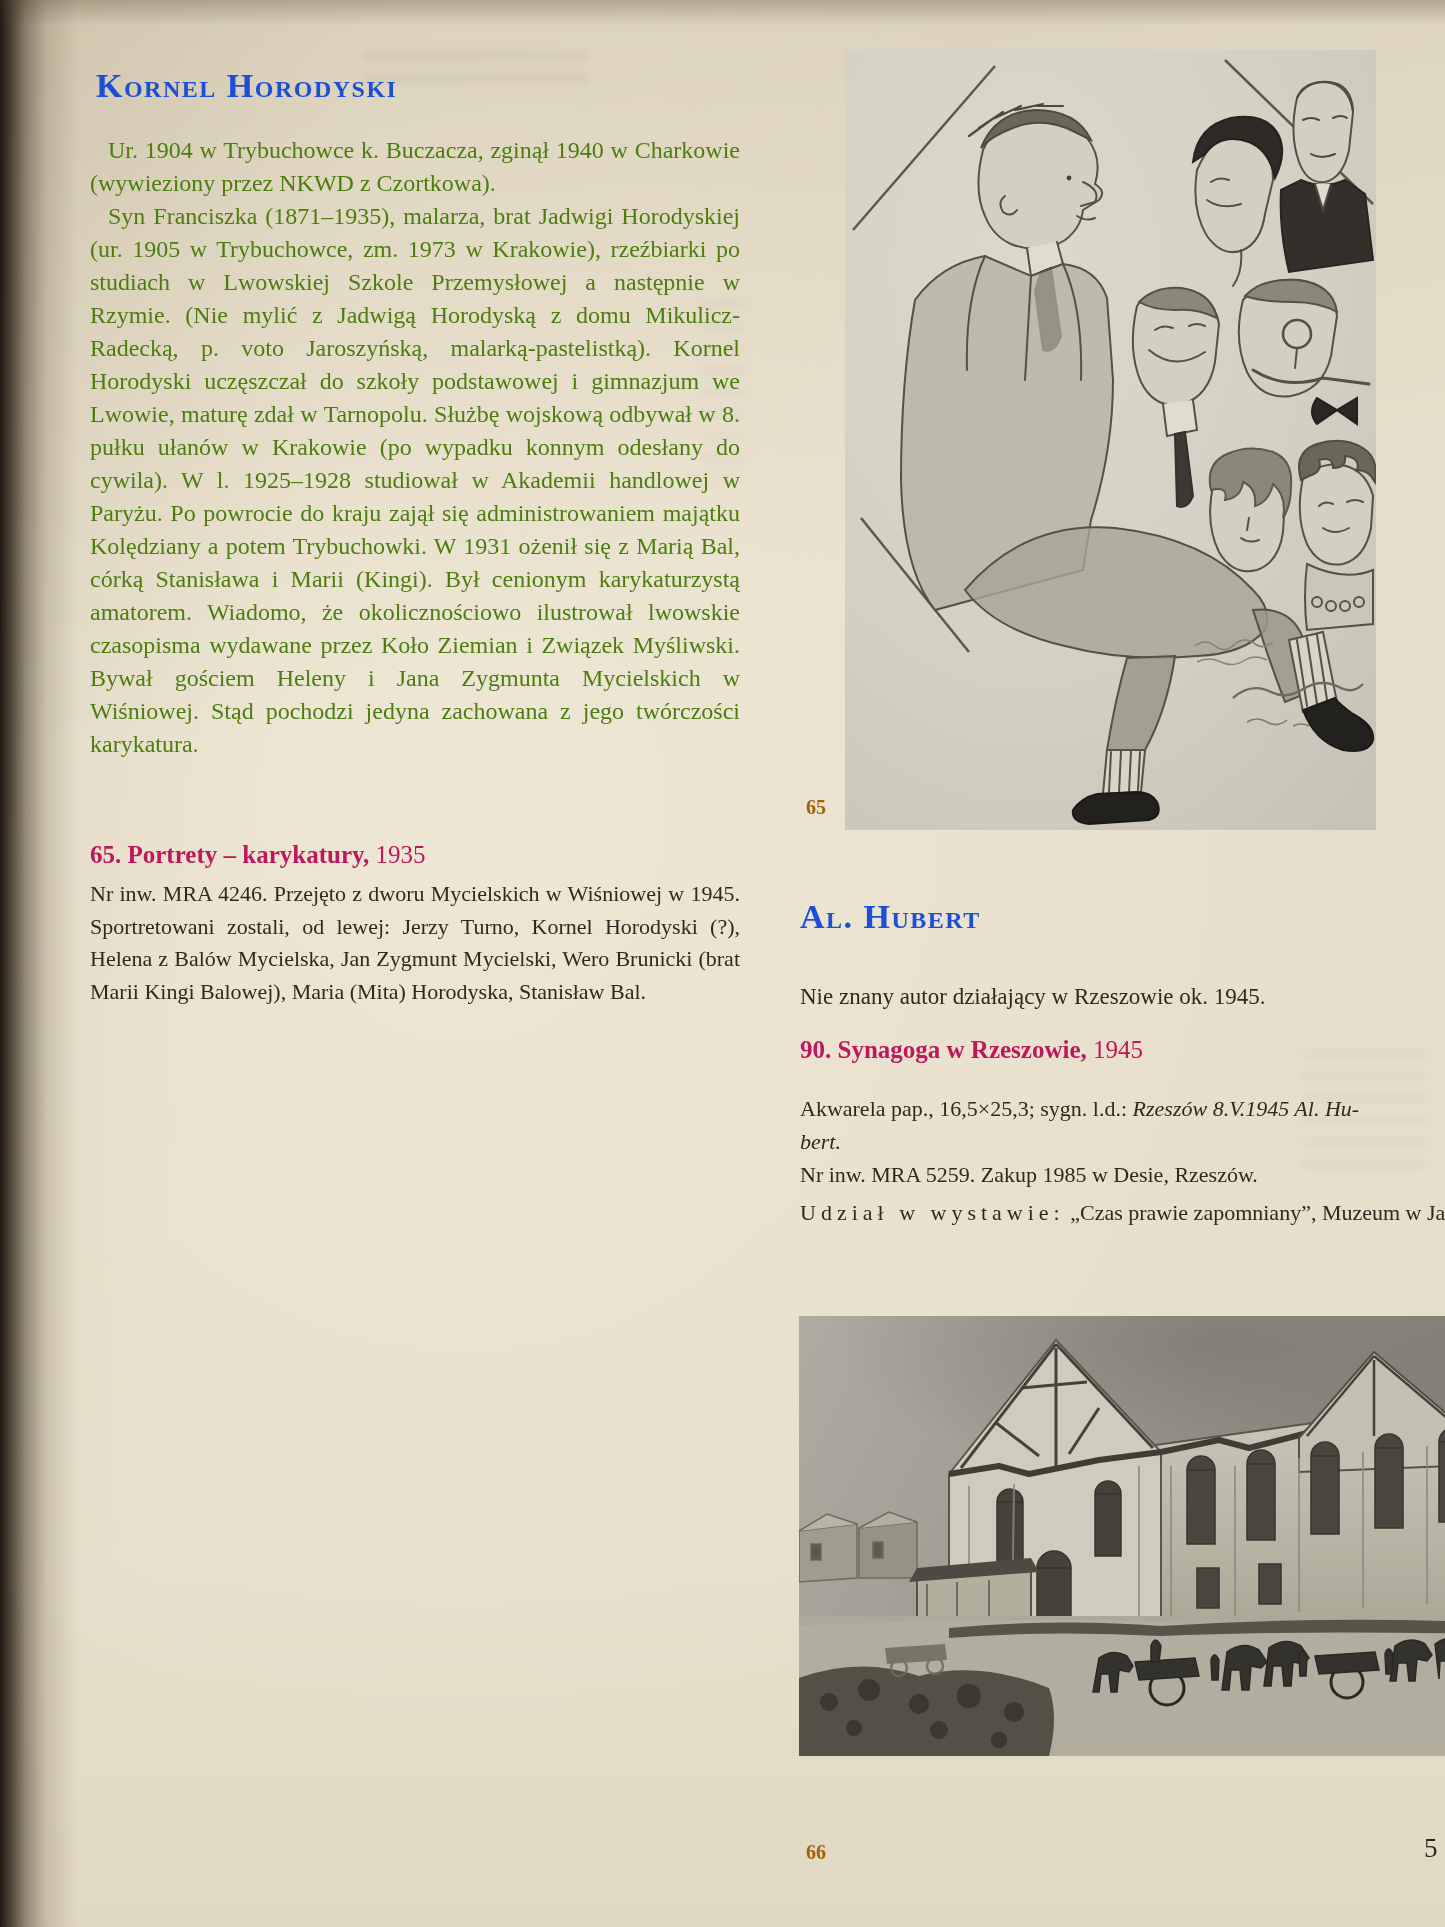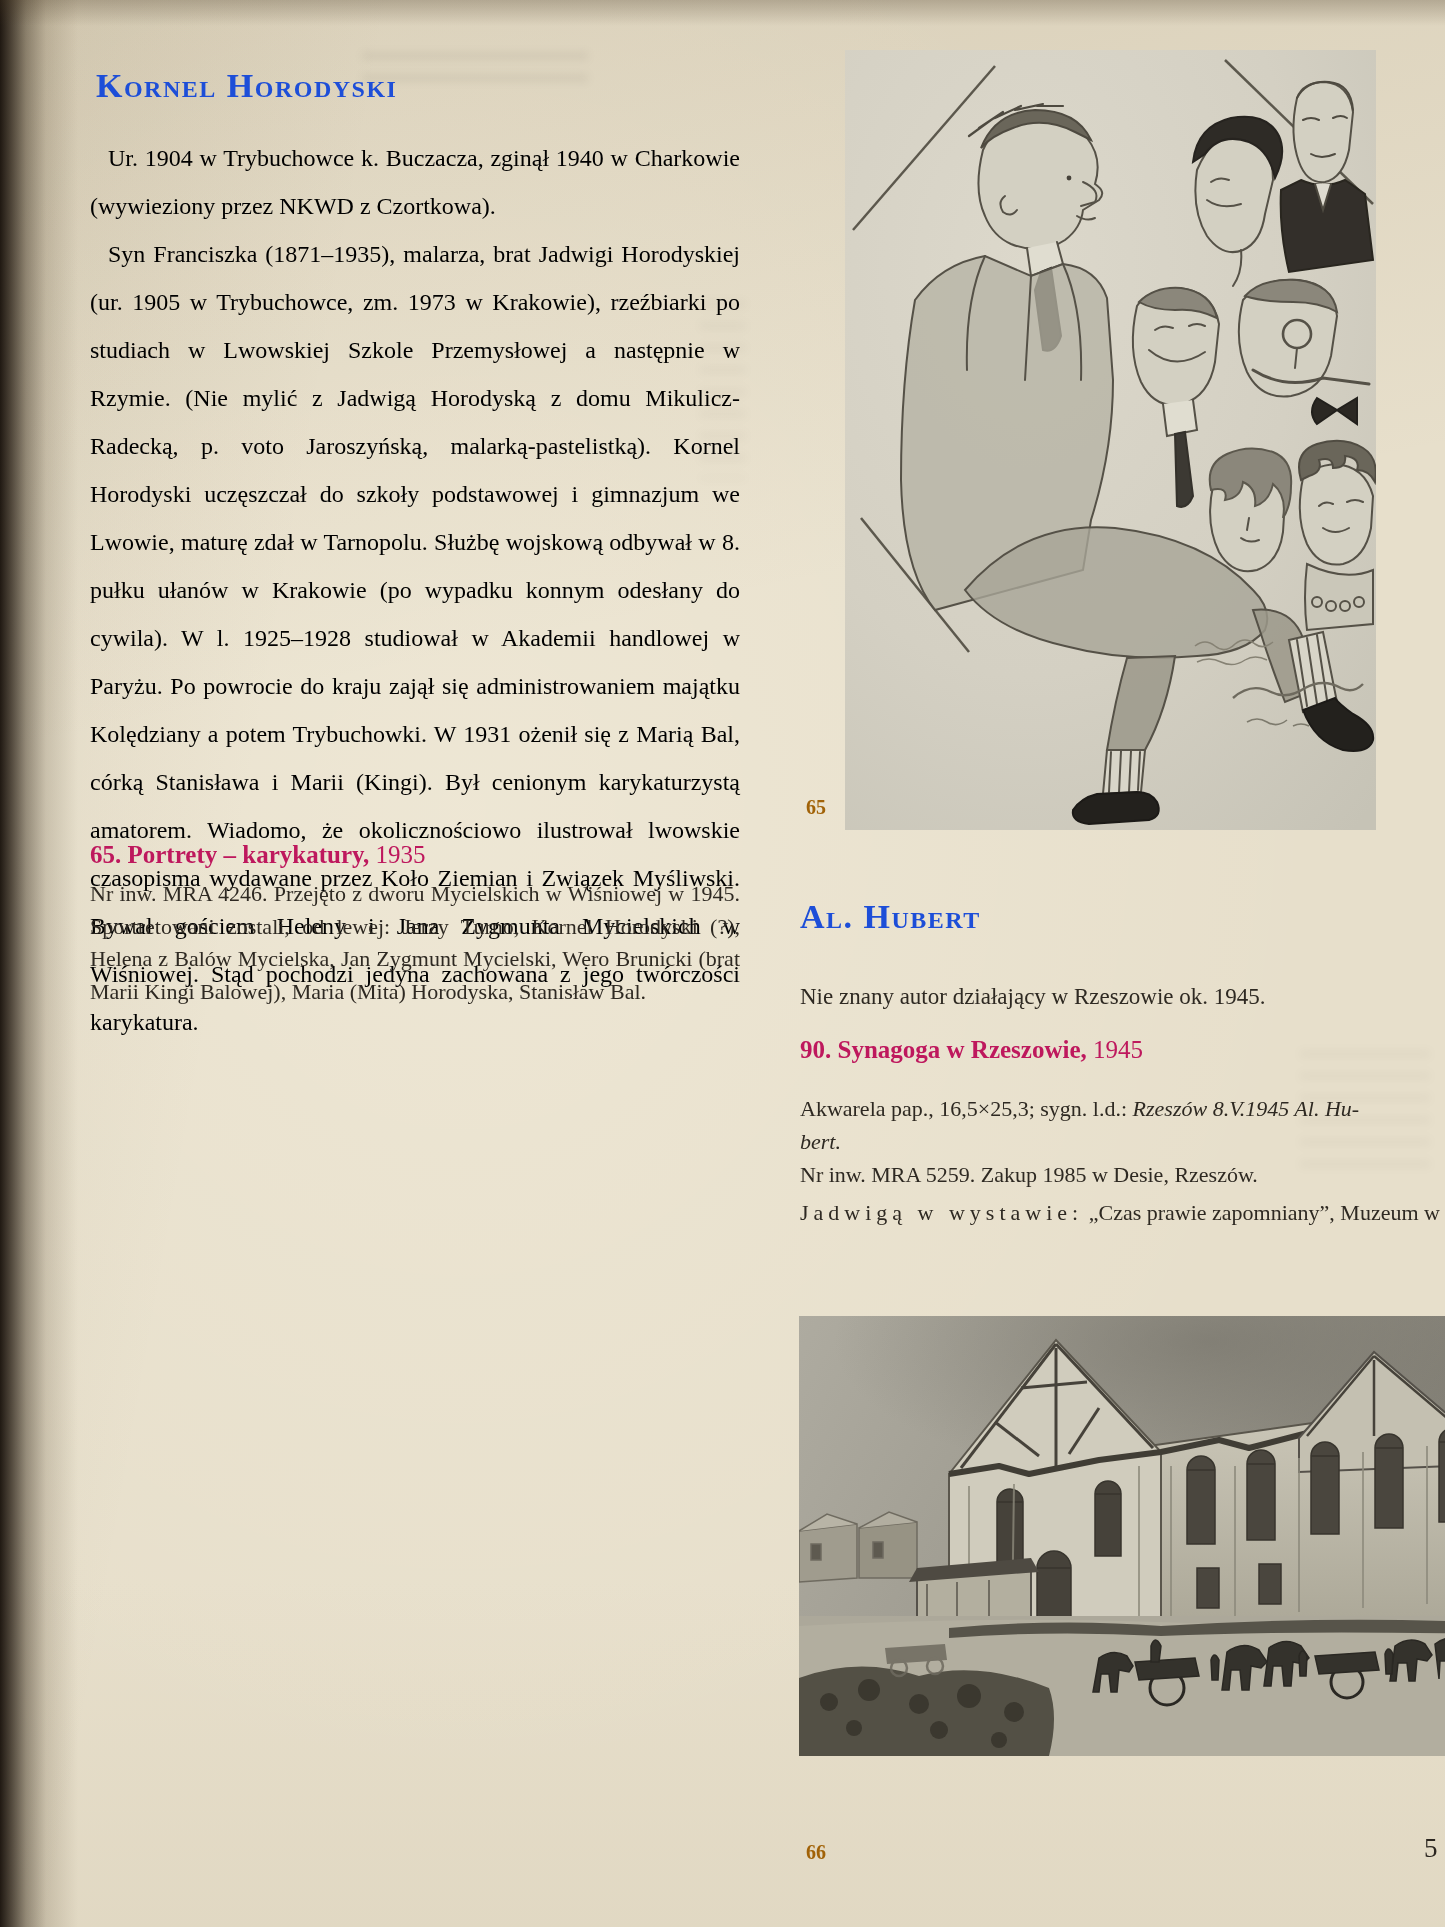--- a/index.html
+++ b/index.html
@@ -36,21 +36,21 @@
     transform:scaleX(-1);
   }
   .col-left{position:absolute;left:90px;width:650px;}
   .col-right{position:absolute;left:800px;width:700px;}
 
   .artist-name{
     font-weight:bold;font-variant:small-caps;letter-spacing:1.5px;
     font-size:34px;color:#1d4ed8;white-space:nowrap;
   }
   .bio{
-    font-size:24px;line-height:48px;text-align:justify;color:#000000;
+    font-size:24px;line-height:33px;text-align:justify;color:#4d7c0f;
   }
   .bio p{margin:0;text-indent:18px;}
   .entry-title{font-size:25px;color:#be185d;white-space:nowrap;}
   .entry-title .b{font-weight:bold;}
   .details{
     font-size:22px;line-height:32.5px;text-align:justify;color:#2e2922;
   }
   .details p{margin:0;}
   .it{font-style:italic;}
   .rline{font-size:23px;line-height:33px;white-space:nowrap;color:#2e2922;}
@@ -181,21 +181,21 @@
 <div class="col-right entry-title" style="top:1036px;">
   <span class="b">90. Synagoga w Rzeszowie,</span><span> 1945</span>
 </div>
 
 <div class="col-right rline" style="top:1092px;font-size:22px;">
   <span>Akwarela pap., 16,5×25,3; sygn. l.d.: </span><span class="it">Rzeszów 8.V.1945 Al. Hu-</span>
 </div>
 <div class="col-right rline it" style="top:1125px;font-size:22px;">bert.</div>
 <div class="col-right rline" style="top:1158px;font-size:22px;">Nr inw. MRA 5259. Zakup 1985 w Desie, Rzeszów.</div>
 <div class="col-right rline" style="top:1196px;font-size:22px;">
-  <span class="spaced">Jadwigą w wystawie:</span><span> „Czas prawie zapomniany”, Muzeum w Janowie Lubelskim X–XII 1991.</span>
+  <span class="spaced">Udział w wystawie:</span><span> „Czas prawie zapomniany”, Muzeum w Janowie Lubelskim X–XII 1991.</span>
 </div>
 
 <div class="art" style="left:799px;top:1316px;">
   <svg width="680" height="440" viewBox="0 0 680 440" role="img">
     <defs>
       <linearGradient id="sky" x1="0" y1="0" x2="1" y2="0.35">
         <stop offset="0" stop-color="#aeaba0"></stop>
           <stop offset=".5" stop-color="#9d9a8f"></stop>
           <stop offset="1" stop-color="#817e74"></stop>
       </linearGradient>

